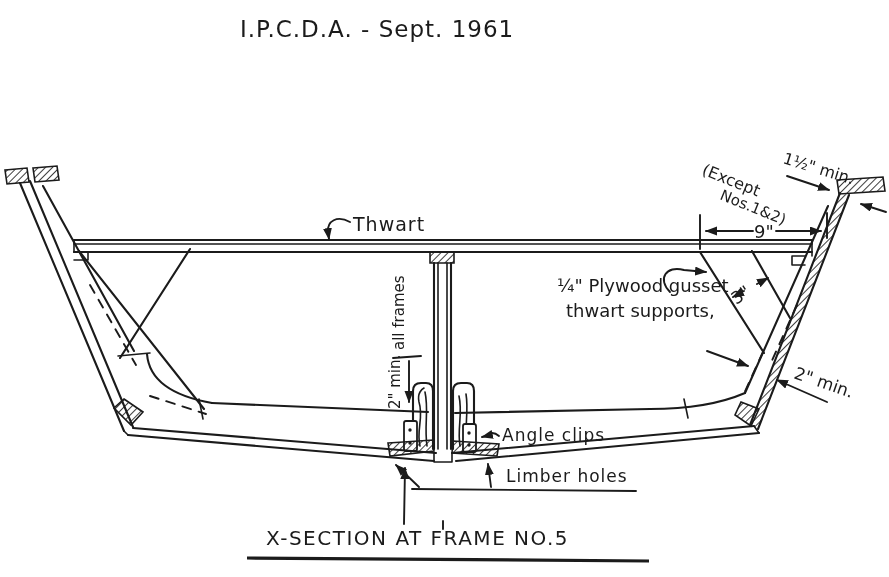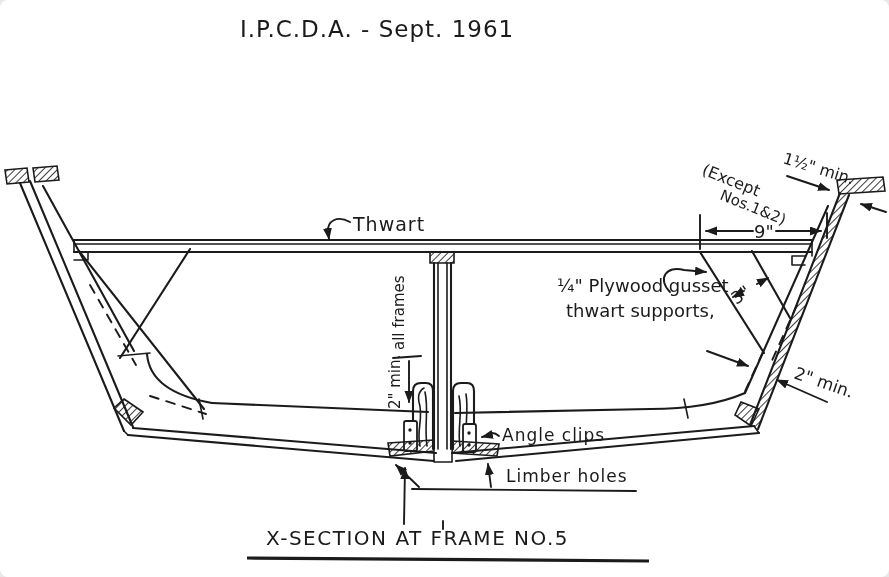--- a/index.html
+++ b/index.html
@@ -1,18 +1,18 @@
 <!DOCTYPE html>
 <html><head>
 <meta charset="utf-8">
 <style>
   html,body{margin:0;padding:0;background:#e8e8e8;}
   .page{
     width:889px;height:577px;position:relative;background:#ffffff;
-    font-family:"DejaVu Sans",sans-serif;overflow:hidden;margin:0 auto;border-radius:8px;
+    font-family:"DejaVu Sans",sans-serif;overflow:hidden;margin:0 auto;
   }
   svg{position:absolute;left:0;top:0;}
   svg text{fill:#1b1b1b;}
   .ink{stroke:#1b1b1b;fill:none;stroke-linecap:round;stroke-linejoin:round;}
   .w2{stroke-width:2.1;}
   .w15{stroke-width:1.6;}
   .lead{stroke:#1b1b1b;fill:none;stroke-width:1.9;stroke-linecap:round;}
   .dash{stroke:#1b1b1b;fill:none;stroke-width:1.9;stroke-dasharray:9 8;stroke-linecap:round;}
   .hatchfill{fill:url(#hat);stroke:#1b1b1b;stroke-width:1.6;}
   .handtext{font-family:"DejaVu Sans",sans-serif;}

